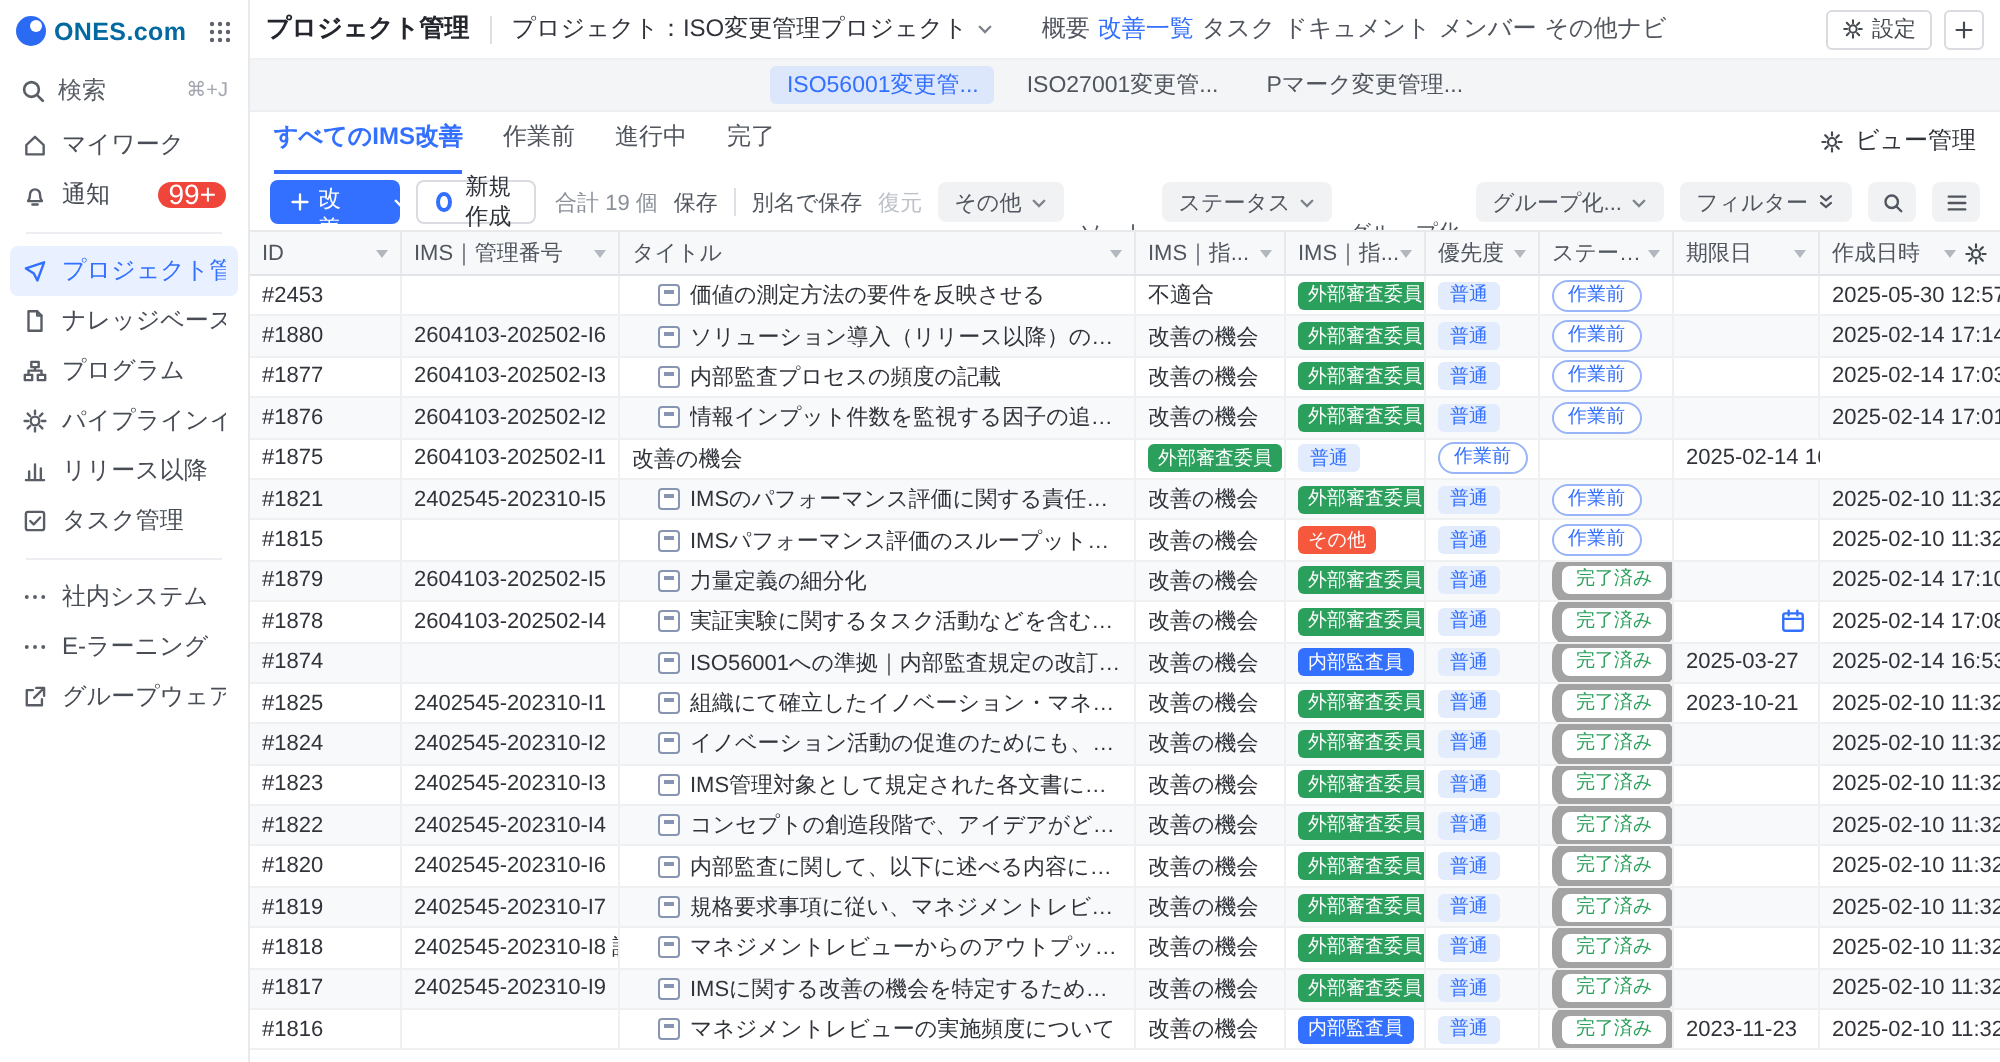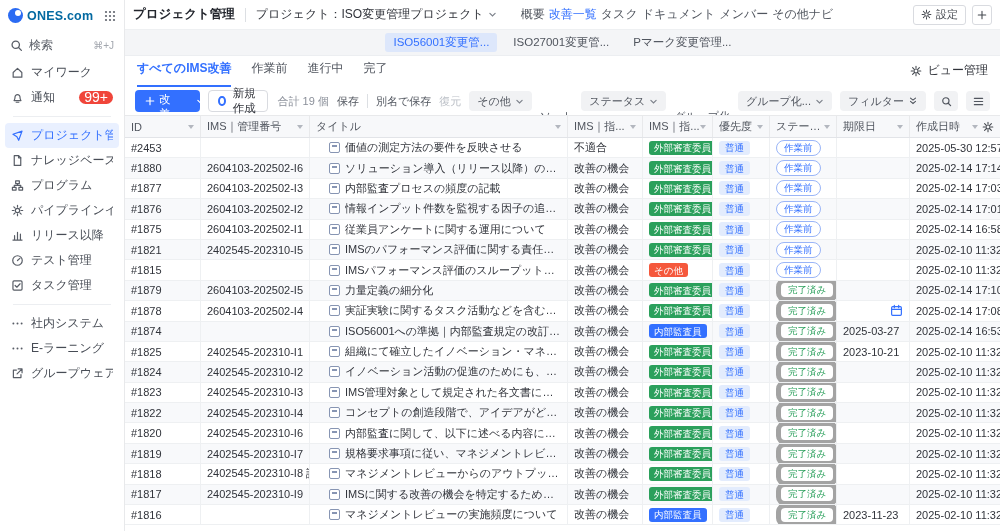--- a/index.html
+++ b/index.html
@@ -185,29 +185,20 @@
           <div class="ic">
             <svg viewBox="0 0 12 12" width="13" height="13" fill="none" stroke="currentColor" stroke-width="1.1" stroke-linecap="round" stroke-linejoin="round">
               <path d="M1.8 10.2h8.4M3.3 10V6.2M6 10V3M8.7 10V4.8"></path>
             </svg>
           </div>
           <div style="overflow: hidden;">リリース以降</div>
         </div>
         <div class="side-item">
           <div class="ic">
             <svg viewBox="0 0 12 12" width="13" height="13" fill="none" stroke="currentColor" stroke-width="1.1" stroke-linecap="round" stroke-linejoin="round">
-              <circle cx="6" cy="6" r="4.4"></circle>
-              <path d="M6 6l2.2-2"></path>
-            </svg>
-          </div>
-          <div style="overflow: hidden;">テスト管理</div>
-        </div>
-        <div class="side-item">
-          <div class="ic">
-            <svg viewBox="0 0 12 12" width="13" height="13" fill="none" stroke="currentColor" stroke-width="1.1" stroke-linecap="round" stroke-linejoin="round">
               <rect x="1.8" y="1.8" width="8.4" height="8.4" rx="1"></rect>
               <path d="M3.8 6l1.6 1.6 3-3.2"></path>
             </svg>
           </div>
           <div style="overflow: hidden;">タスク管理</div>
         </div>
         <div class="side-divider"></div>
         <div class="side-item">
           <div class="ic">
             <svg viewBox="0 0 12 12" width="13" height="13" fill="none" stroke="currentColor" stroke-width="1.1" stroke-linecap="round" stroke-linejoin="round">
@@ -507,24 +498,20 @@
             </div>
             <div class="td">
               <div class="status status-todo">作業前</div>
             </div>
             <div class="td td-due"></div>
             <div class="td">2025-02-14 17:01...</div>
           </div>
           <div class="trow">
             <div class="td">#1875</div>
             <div class="td">2604103-202502-I1</div>
-            <div class="td td-title">
-              <div class="titem-icon"></div>
-              <div style="overflow: hidden; text-overflow: ellipsis;">従業員アンケートに関する運用について</div>
-            </div>
             <div class="td">改善の機会</div>
             <div class="td">
               <div class="badge badge-green">外部審査委員</div>
             </div>
             <div class="td">
               <div class="pill">普通</div>
             </div>
             <div class="td">
               <div class="status status-todo">作業前</div>
             </div>

